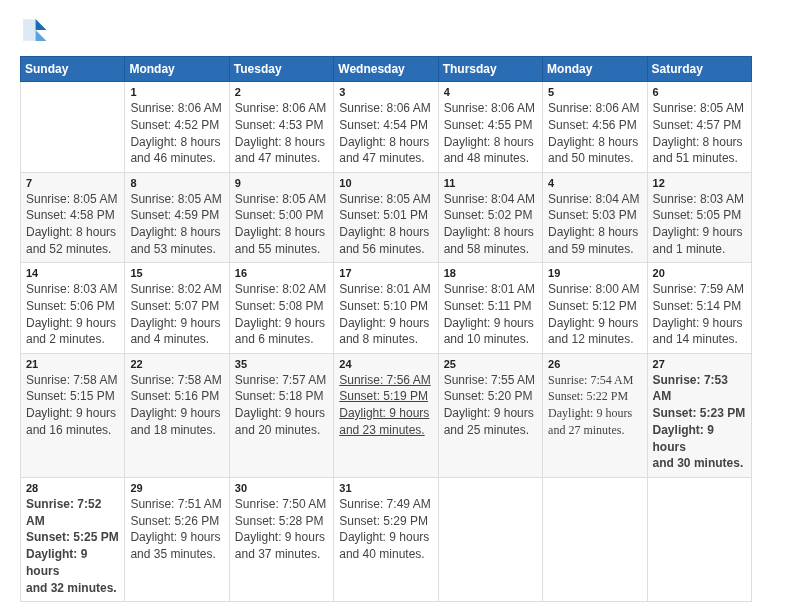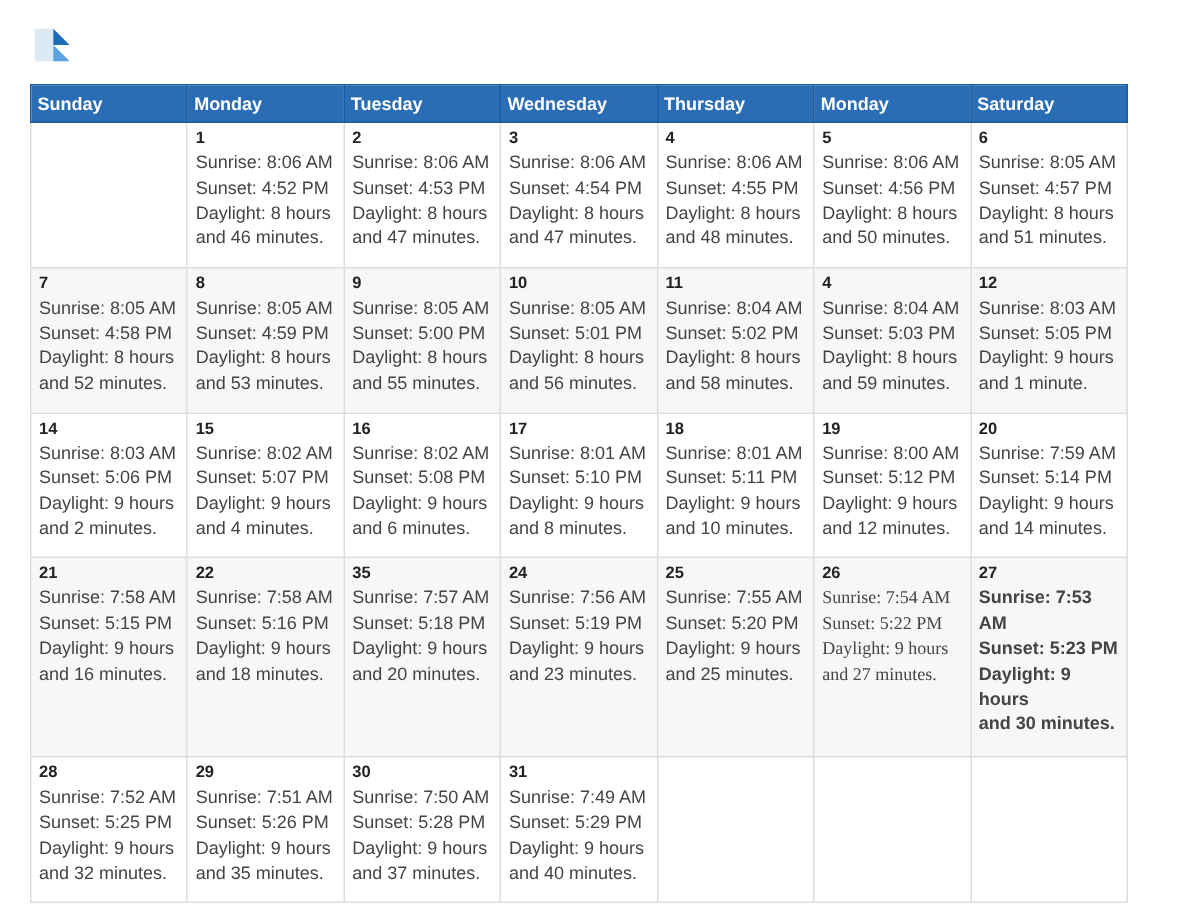--- a/index.html
+++ b/index.html
@@ -307,21 +307,21 @@
           </td>
           <td>
             <span class="day-number">35</span>
             <div class="day-info" style="white-space: pre-line;">Sunrise: 7:57 AM
 Sunset: 5:18 PM
 Daylight: 9 hours
 and 20 minutes.</div>
           </td>
           <td>
             <span class="day-number">24</span>
-            <div class="day-info" style="white-space: pre-line;">Sunrise: 7:56 AM
+            <div class="day-info" style="white-space: pre-line; text-decoration: underline;">Sunrise: 7:56 AM
 Sunset: 5:19 PM
 Daylight: 9 hours
 and 23 minutes.</div>
           </td>
           <td>
             <span class="day-number">25</span>
             <div class="day-info" style="white-space: pre-line;">Sunrise: 7:55 AM
 Sunset: 5:20 PM
 Daylight: 9 hours
 and 25 minutes.</div>
@@ -337,21 +337,21 @@
             <span class="day-number">27</span>
             <div class="day-info" style="white-space: pre-line; font-weight: bold;">Sunrise: 7:53 AM
 Sunset: 5:23 PM
 Daylight: 9 hours
 and 30 minutes.</div>
           </td>
         </tr>
         <tr class="row-odd">
           <td>
             <span class="day-number">28</span>
-            <div class="day-info" style="white-space: pre-line;">Sunrise: 7:52 AM
+            <div class="day-info" style="white-space: pre-line; font-weight: bold;">Sunrise: 7:52 AM
 Sunset: 5:25 PM
 Daylight: 9 hours
 and 32 minutes.</div>
           </td>
           <td>
             <span class="day-number">29</span>
             <div class="day-info" style="white-space: pre-line;">Sunrise: 7:51 AM
 Sunset: 5:26 PM
 Daylight: 9 hours
 and 35 minutes.</div>

